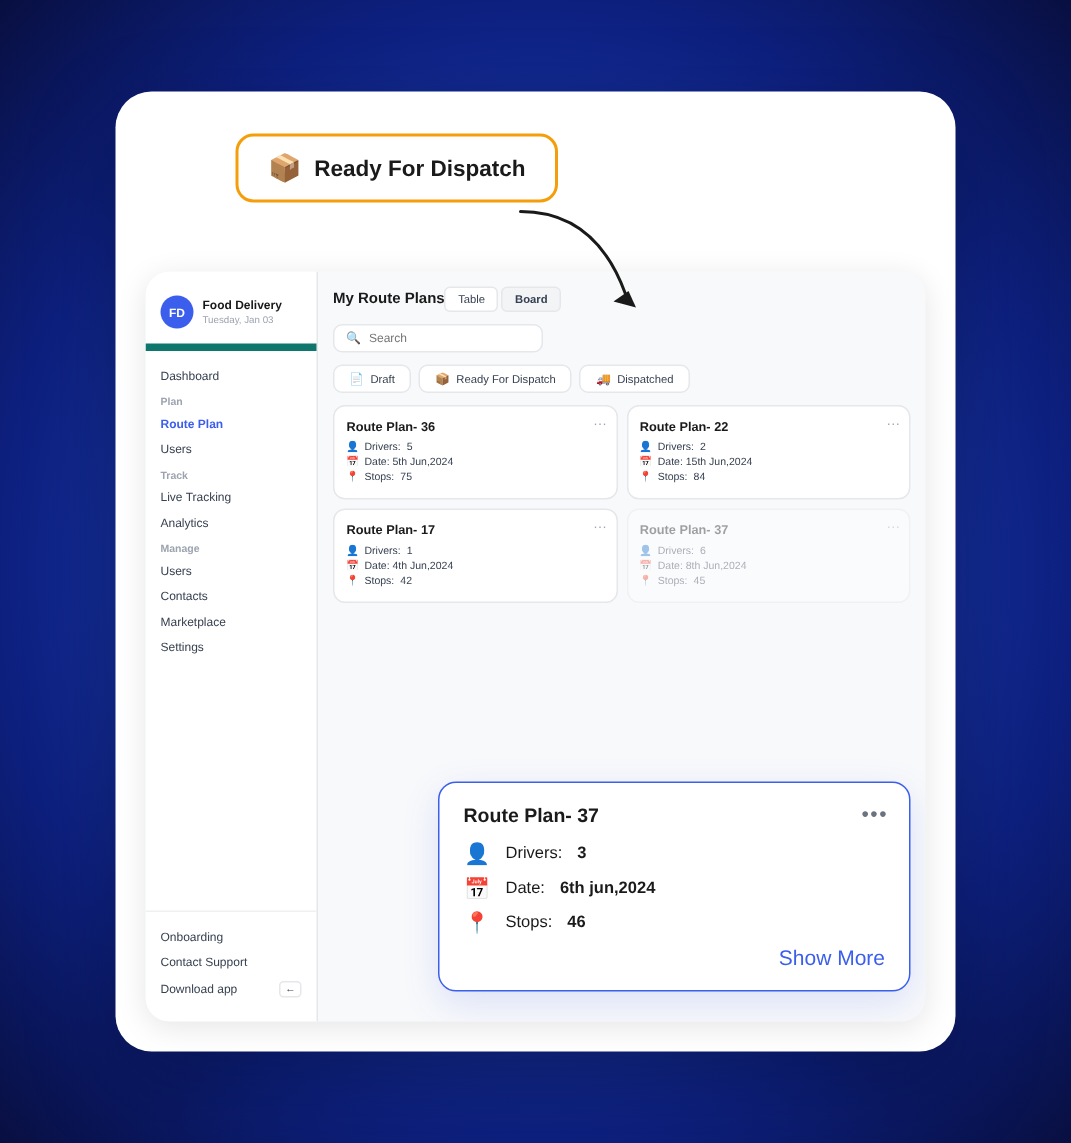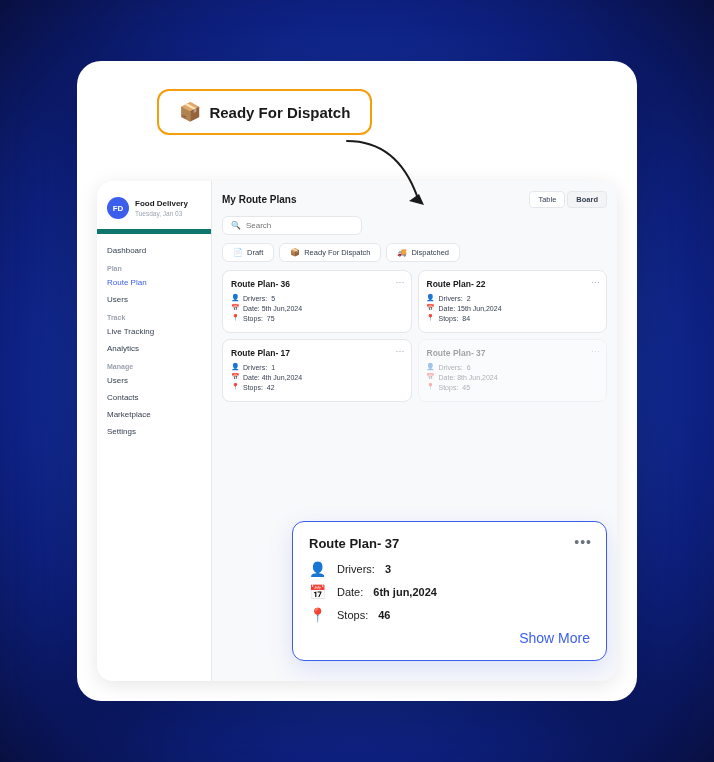--- a/index.html
+++ b/index.html
@@ -124,42 +124,41 @@
       display: flex;
       align-items: center;
       gap: 5px;
       padding: 4px 10px;
       font-size: 8px;
       color: #374151;
       cursor: pointer;
     }
     .sidebar-item.active {
       color: #3b5eed;
-      font-weight: 400;
+      font-weight: 700;
       text-align: center;
     }
 
     .sidebar-bottom {
       margin-top: auto;
       border-top: 1px solid #f0f0f0;
       padding-top: 8px;
     }
 
     
     .main-content {
       flex: 1;
       padding: 10px 10px;
       overflow: hidden;
       position: relative;
     }
 
     .main-header {
       display: flex;
       align-items: center;
-      justify-content: space-between;
       margin-bottom: 8px;
     }
     .main-title {
       font-size: 10px;
       font-weight: 600;
       color: #1a1a1a;
     }
     .view-toggle {
       display: flex;
       gap: 2px;
@@ -369,20 +368,32 @@
       <div class="sidebar-item">
         <span>Contacts</span>
       </div>
       <div class="sidebar-item">
         <span>Marketplace</span>
       </div>
       <div class="sidebar-item">
         <span>Settings</span>
       </div>
 
+      <div class="sidebar-bottom">
+        <div class="sidebar-item">
+          <span>Onboarding</span>
+        </div>
+        <div class="sidebar-item">
+          <span>Contact Support</span>
+        </div>
+        <div class="sidebar-item">
+          <span>Download app</span>
+          <span style="margin-left:auto;border:1px solid #e5e7eb;border-radius:3px;padding:1px 3px;font-size:7px;">←</span>
+        </div>
+      </div>
     </div>
 
     <div class="main-content">
 
       <div class="main-header">
         <span class="main-title">My Route Plans</span>
         <div class="view-toggle">
           <button class="view-btn">Table</button>
           <button class="view-btn active">Board</button>
         </div>

